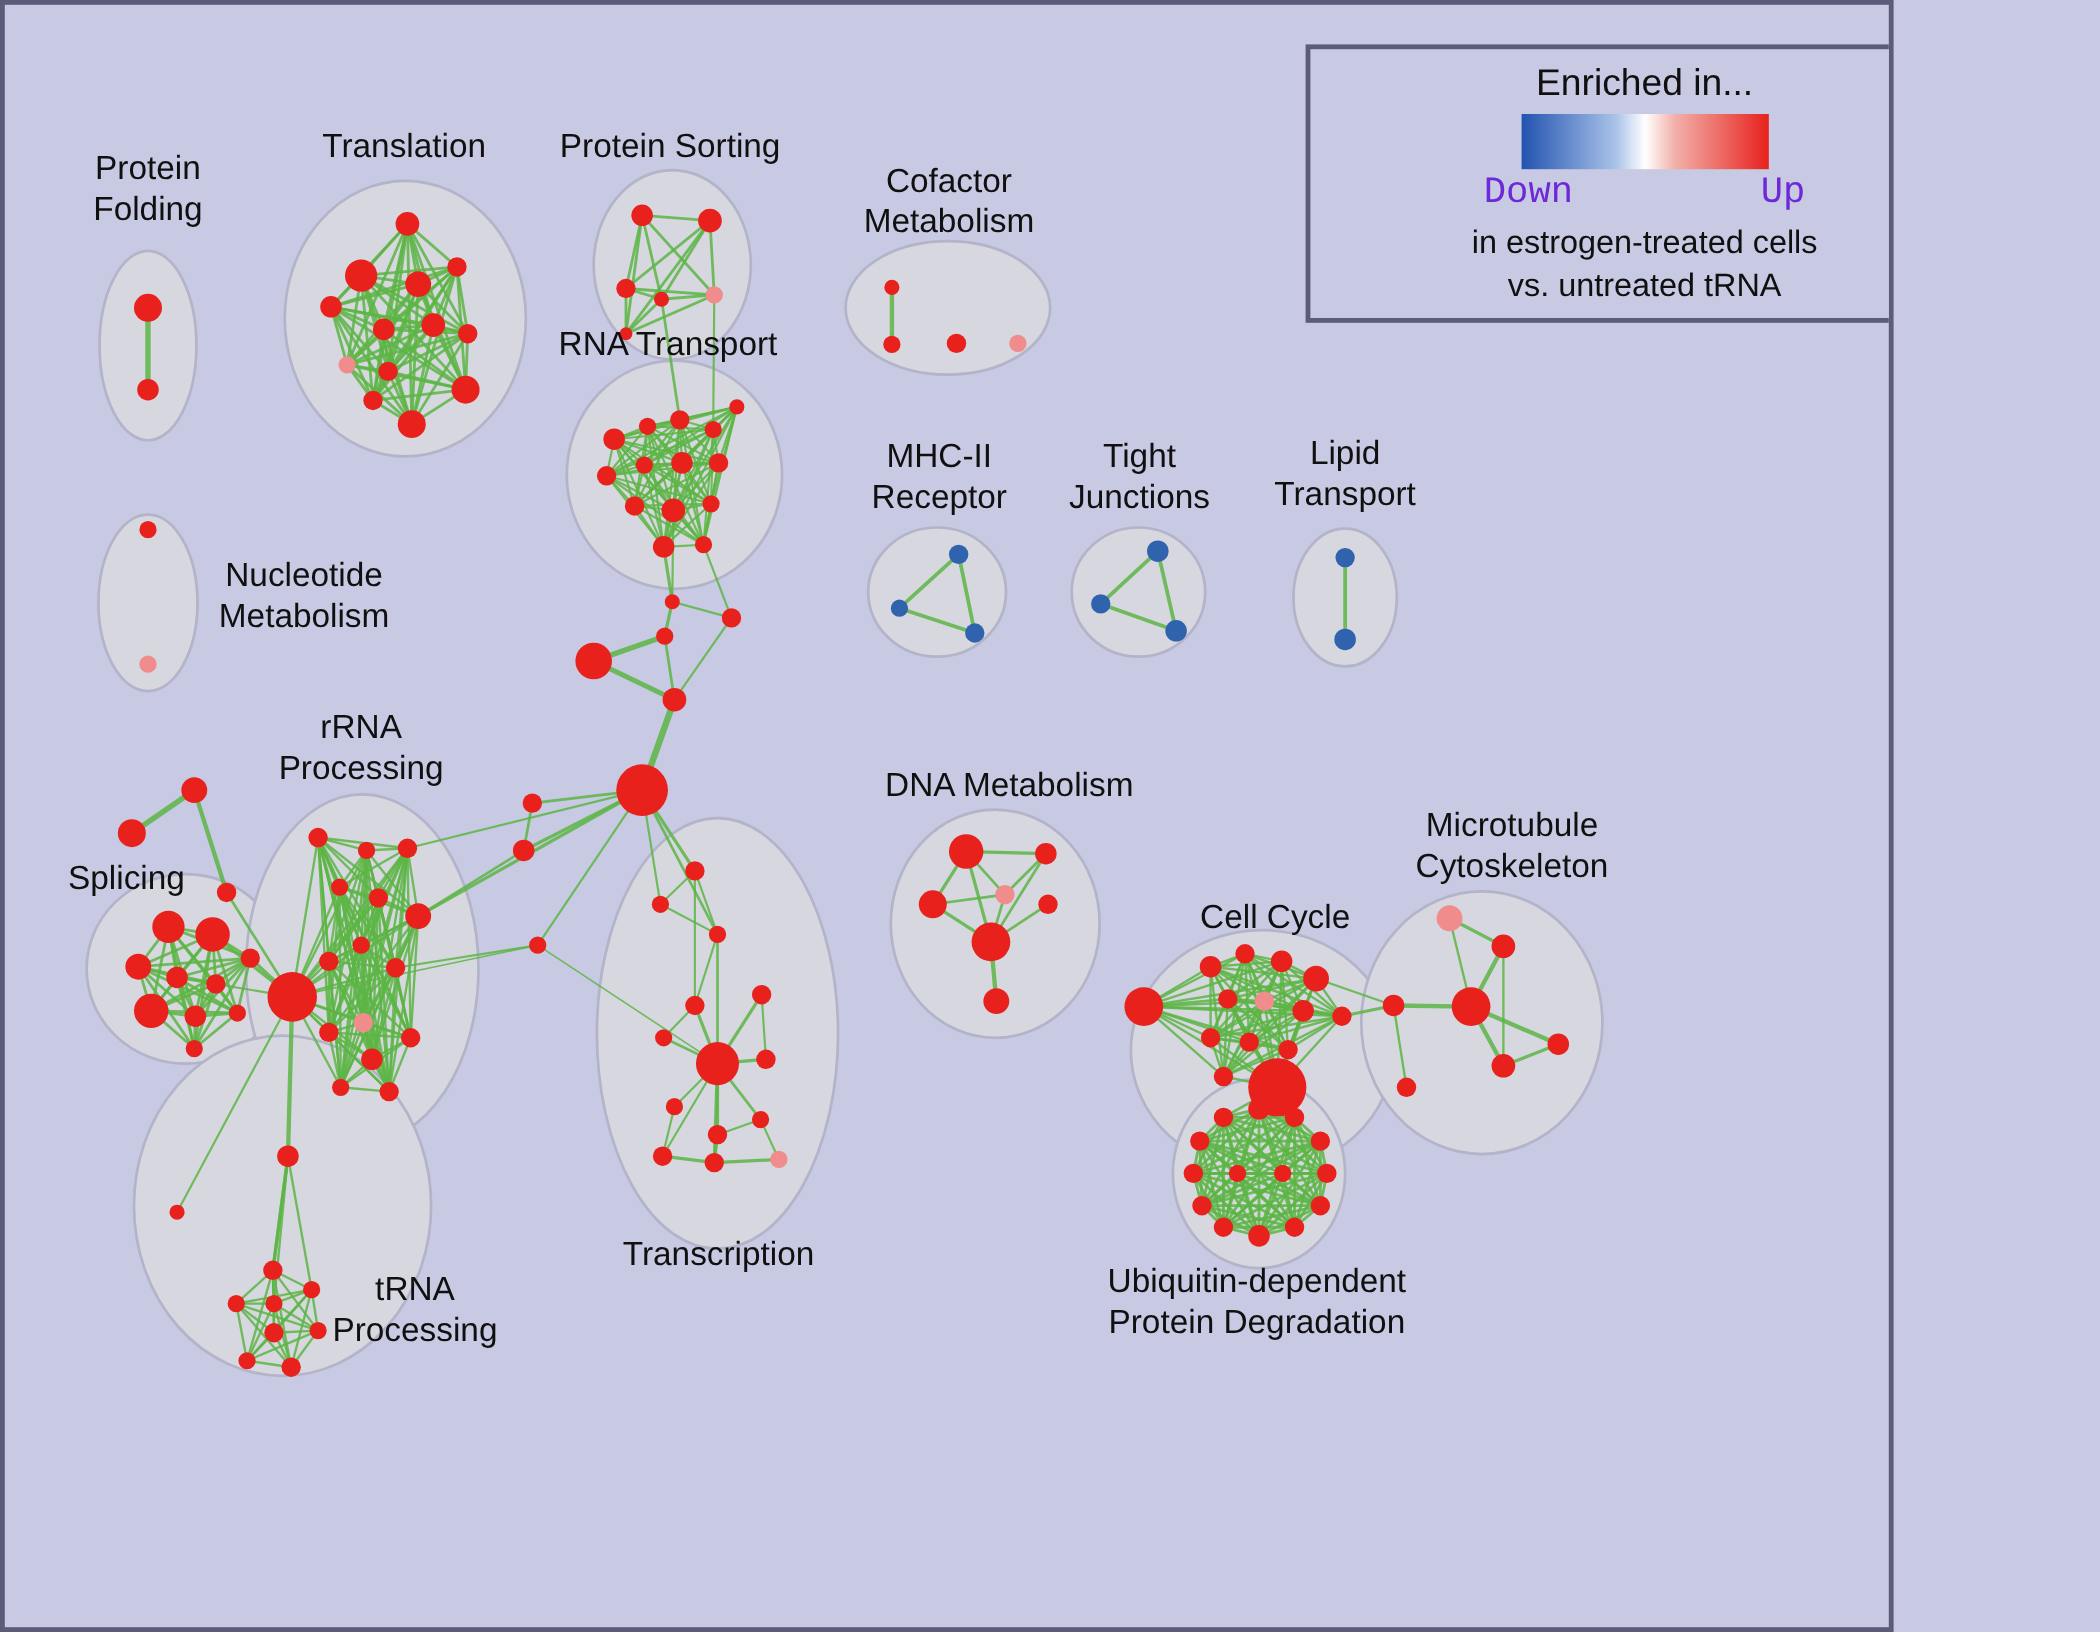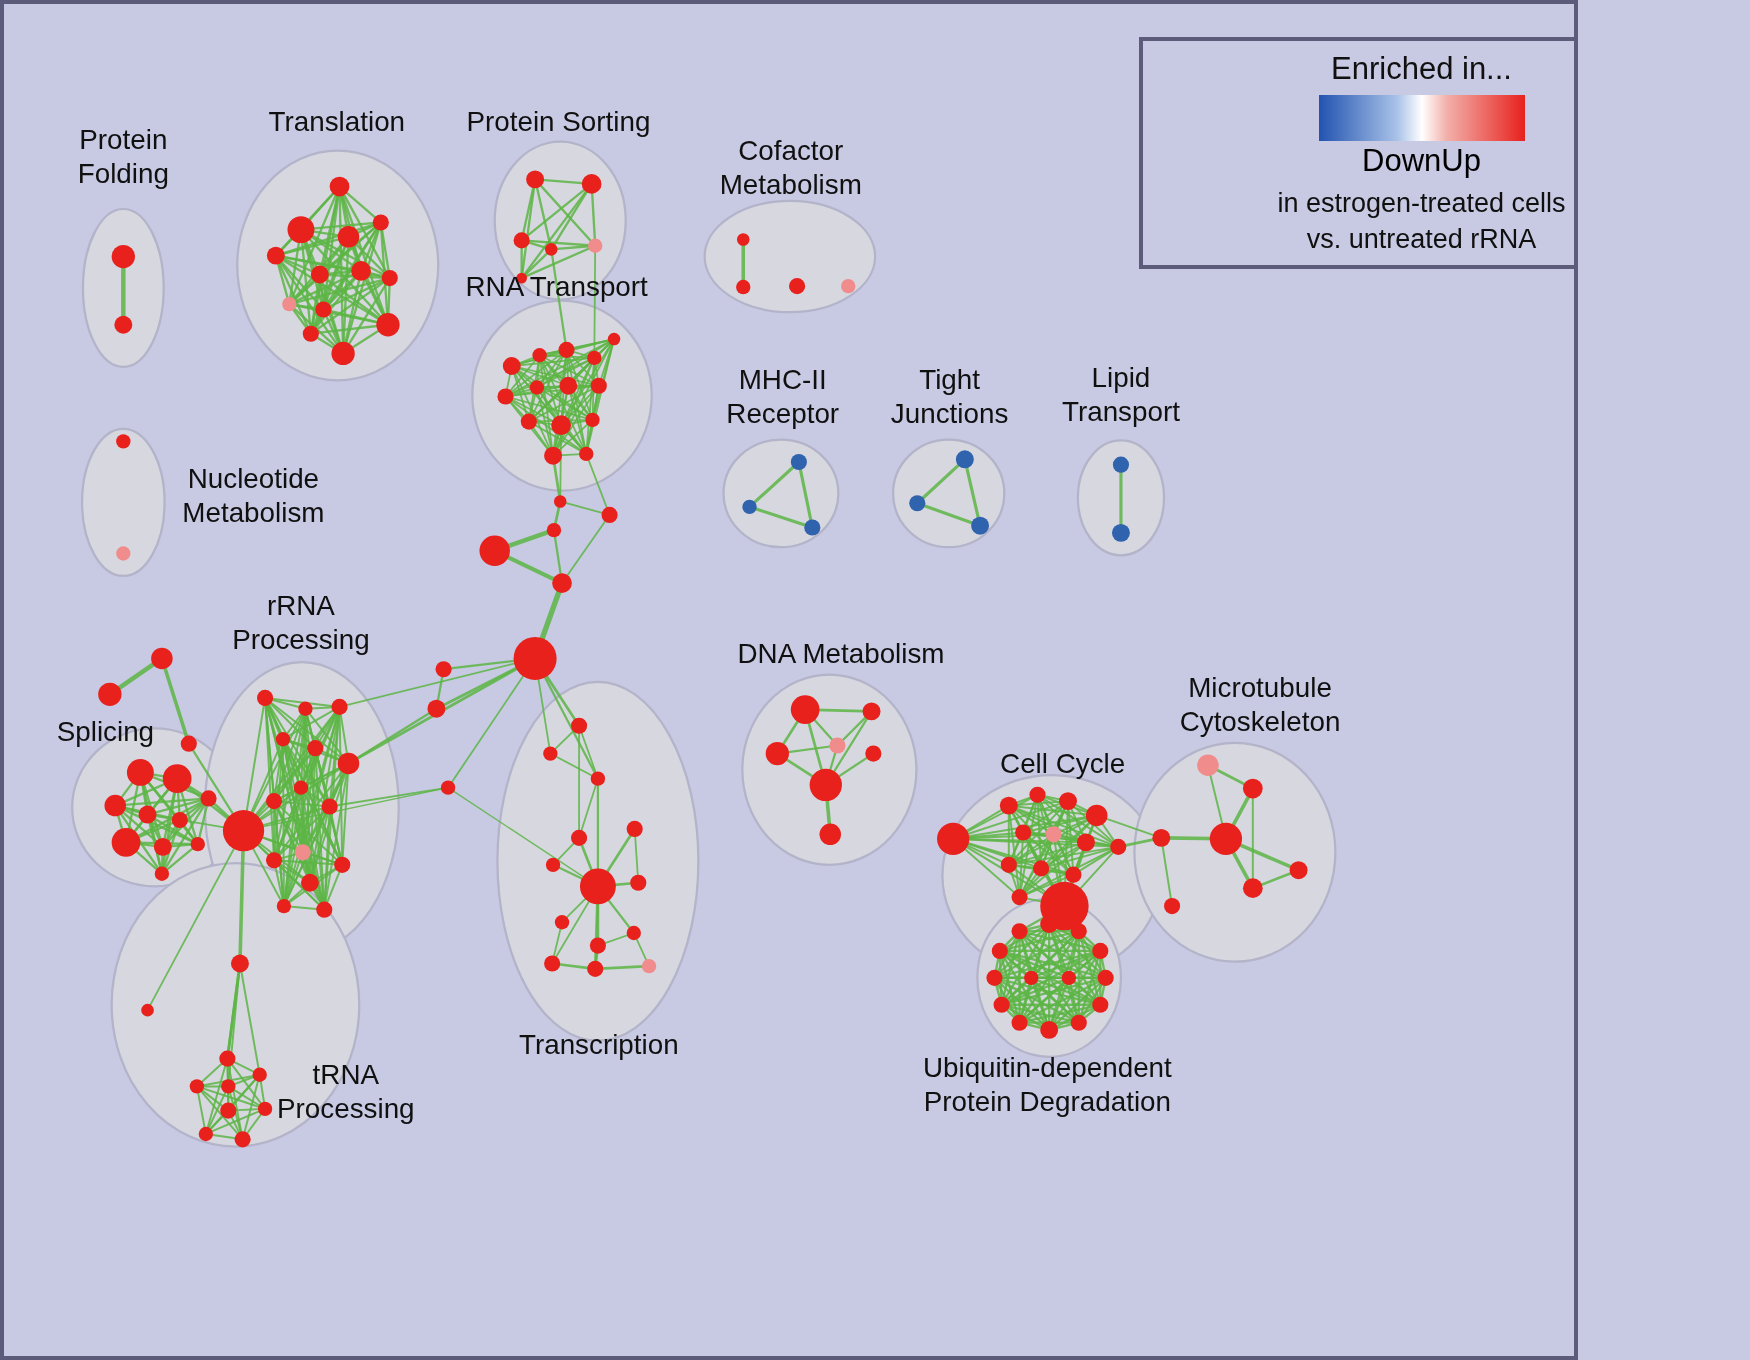--- a/index.html
+++ b/index.html
@@ -1,27 +1,27 @@
 <!DOCTYPE html>
 <html><head>
 <meta charset="utf-8">
 <style>
   html,body{margin:0;padding:0;background:#c8c9e2;}
   .figure{position:relative;width:1578px;height:1360px;background:#c8c9e2;
           border:4px solid #5c5c7a;box-sizing:border-box;overflow:hidden;
           font-family:"Liberation Sans","DejaVu Sans",sans-serif;}
   #network-svg{position:absolute;left:0;top:0;width:100%;height:100%;}
   .cluster-label{font-size:31px;fill:#101010;font-family:"Liberation Sans","DejaVu Sans",sans-serif;}
-  .legend{position:absolute;left:1135px;top:33px;width:565px;height:232px;
+  .legend{position:absolute;left:1084px;top:33px;width:565px;height:232px;
           border:4px solid #5c5c7a;box-sizing:border-box;background:#c8c9e2;
           display:flex;flex-direction:column;align-items:center;}
   .legend-title{font-size:31px;color:#101010;margin-top:10px;}
   .legend-bar{width:206px;height:46px;margin-top:8px;}
-  .legend-row{width:268px;display:flex;justify-content:center;
-              font-size:31px;color:#000000;margin-top:2px;}
+  .legend-row{width:268px;display:flex;justify-content:space-between;
+              font-size:31px;color:#6d28d9;margin-top:2px;font-family:Liberation Mono, monospace;}
   .legend-caption{font-size:27px;line-height:36px;color:#101010;text-align:center;}
   .legend-caption.first{margin-top:6px;}
 </style>
 </head>
 <body>
 
 <div class="figure">
   <svg id="network-svg" viewBox="0 0 1750 1360">
       <g>
         <ellipse cx="133" cy="243" rx="45" ry="88" fill="#d7d7e0" stroke="#b3b3c9" stroke-width="2.5"></ellipse>
@@ -874,15 +874,15 @@
     </svg>
 
   <div class="legend">
     <div class="legend-title">Enriched in...</div>
     <div class="legend-bar" style="background: linear-gradient(90deg, rgb(34, 83, 176) 0%, rgb(169, 194, 232) 38%, rgb(255, 255, 255) 50%, rgb(242, 176, 170) 62%, rgb(232, 33, 29) 100%);"></div>
     <div class="legend-row">
       <span>Down</span>
       <span>Up</span>
     </div>
     <div class="legend-caption first">in estrogen-treated cells</div>
-    <div class="legend-caption">vs. untreated rRNA</div>
+    <div class="legend-caption">vs. untreated tRNA</div>
   </div>
 </div>
 
 </body></html>

